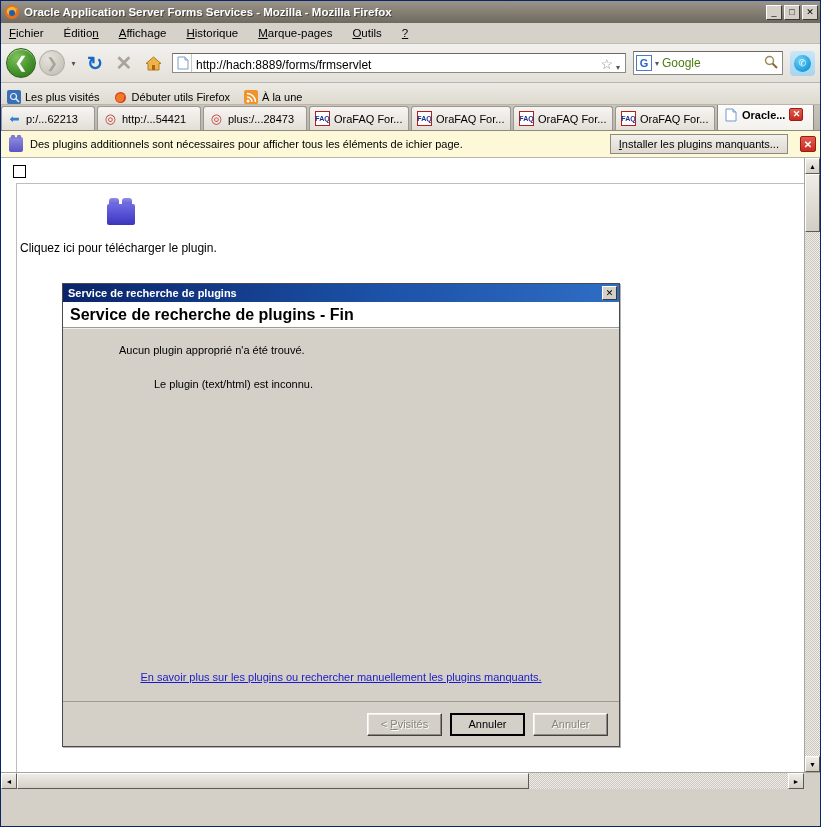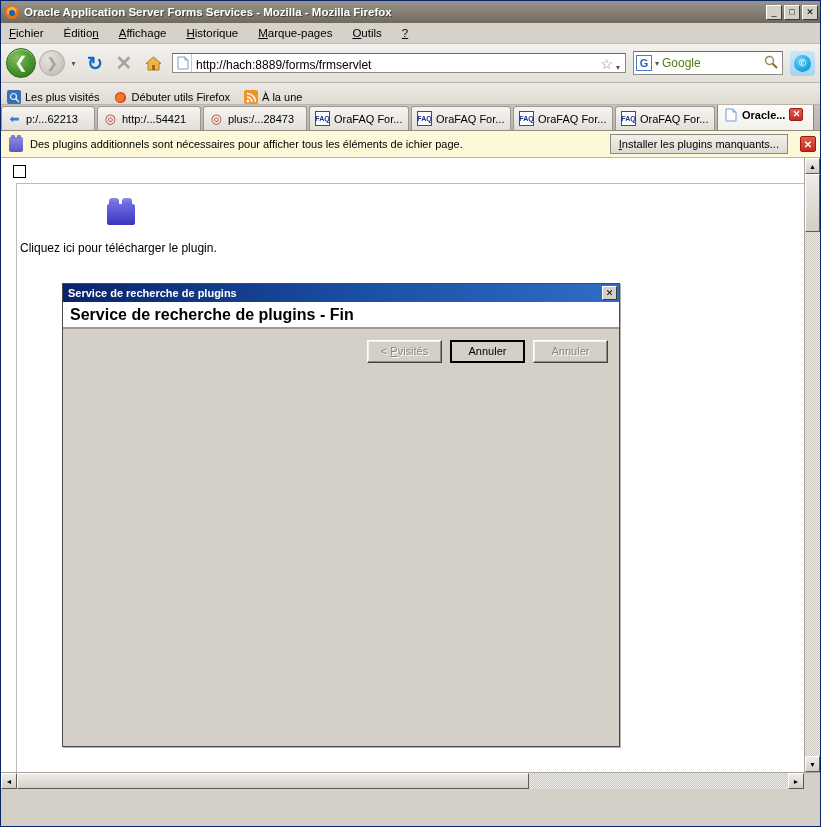--- a/index.html
+++ b/index.html
@@ -630,20 +630,27 @@
     <div class="corner"></div>
   </div>
 
 
   <div class="dialog">
     <div class="dlg-title">
       <span class="t">Service de recherche de plugins</span>
       <span class="dlg-x">✕</span>
     </div>
     <div class="dlg-head">Service de recherche de plugins - Fin</div>
+    <div class="dlg-body">
+      <div class="dlg-msg1">Aucun plugin approprié n'a été trouvé.</div>
+      <div class="dlg-msg2">Le plugin (text/html) est inconnu.</div>
+      <div class="dlg-link">
+        <a href="#">En savoir plus sur les plugins ou rechercher manuellement les plugins manquants.</a>
+      </div>
+    </div>
     <div class="dlg-sep"></div>
     <div class="dlg-foot">
       <div class="dbtn disabled">&lt;&nbsp;<u>P</u><span>visités</span></div>
       <div class="dbtn default">Annuler</div>
       <div class="dbtn disabled">Annuler</div>
     </div>
   </div>
 
 </div>
 

